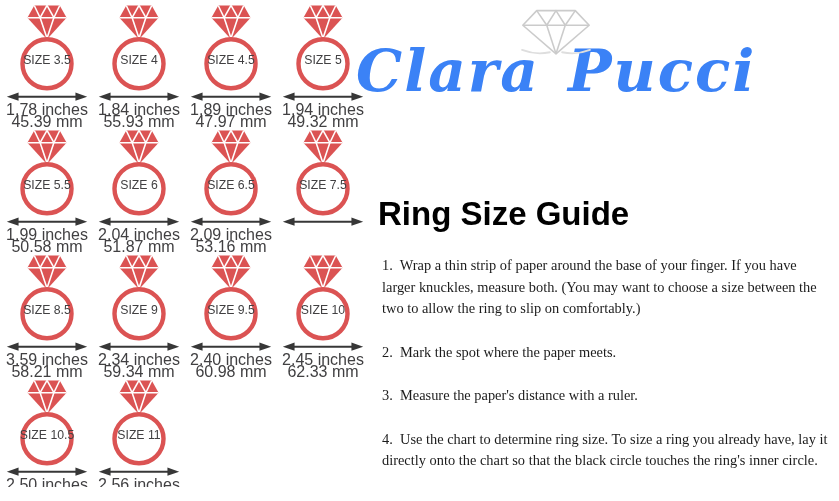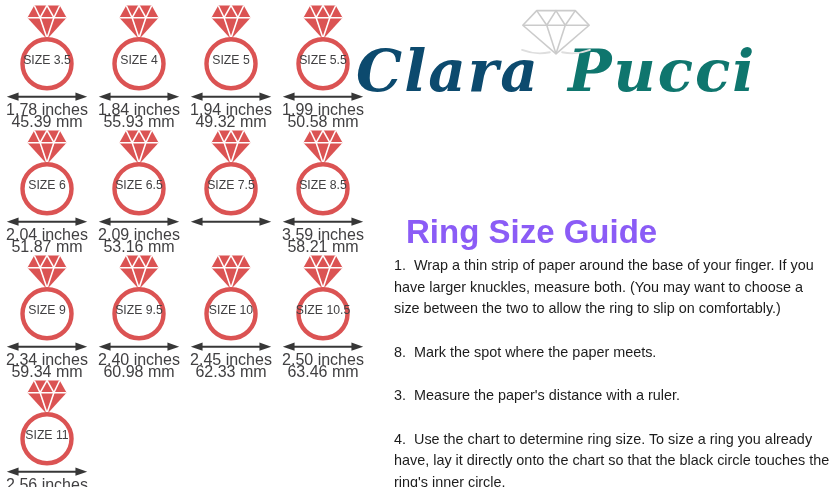--- a/index.html
+++ b/index.html
@@ -52,54 +52,54 @@
   }
   .logo-script {
     font-family: "DejaVu Serif", serif;
     font-style: italic;
     font-weight: bold;
     font-size: 58px;
     line-height: 1;
     letter-spacing: 2px;
     white-space: nowrap;
   }
-  .clara { color: #0c4a6e; }
-  .pucci { color: #0f766e; }
+  .clara { color: #3b82f6; }
+  .pucci { color: #3b82f6; }
   .logo-diamond {
     position: absolute;
     left: 160px;
     top: 0px;
     width: 80px;
     height: 54px;
   }
 
   
   .guide-title {
     position: absolute;
     left: 378px;
-    top: 213px;
+    top: 195px;
     font-size: 33px;
     font-weight: 700;
-    color: #8b5cf6;
+    color: #000000;
     letter-spacing: 0px;
     white-space: nowrap;
-    margin-left: 28px;
   }
   .guide-steps {
     position: absolute;
     left: 378px;
     top: 255px;
     width: 452px;
     font-size: 14.4px;
     line-height: 21.5px;
     color: #1c1c1c;
   }
   .guide-steps p {
-    margin: 0 0 22px 16px;
+    margin: 0 0 22px 4px;
     white-space: pre-wrap;
+    font-family: Liberation Serif, serif;
   }
 </style>
 </head>
 <body>
 
 <svg width="0" height="0" style="position:absolute" aria-hidden="true">
   <defs>
     <g id="ringshape">
 
       <g>
@@ -145,20 +145,30 @@
       <svg class="ringsvg" viewBox="0 0 92 102">
         <use href="#ringshape"></use>
         <text class="slabel" x="46" y="61" text-anchor="middle">SIZE 4</text>
       </svg>
       <div class="meas">
         <div>1.84 inches</div>
         <div>55.93 mm</div>
       </div>
     </div>
 
+    <div class="cell">
+      <svg class="ringsvg" viewBox="0 0 92 102">
+        <use href="#ringshape"></use>
+        <text class="slabel" x="46" y="61" text-anchor="middle">SIZE 4.5</text>
+      </svg>
+      <div class="meas">
+        <div>1.89 inches</div>
+        <div>47.97 mm</div>
+      </div>
+    </div>
 
     <div class="cell">
       <svg class="ringsvg" viewBox="0 0 92 102">
         <use href="#ringshape"></use>
         <text class="slabel" x="46" y="61" text-anchor="middle">SIZE 5</text>
       </svg>
       <div class="meas">
         <div>1.94 inches</div>
         <div>49.32 mm</div>
       </div>
@@ -289,18 +299,18 @@
       </g>
     </svg>
     <span class="logo-script clara">Clara</span>
     <span class="logo-script pucci">Pucci</span>
   </div>
 
   <h1 class="guide-title">Ring Size Guide</h1>
 
   <div class="guide-steps">
     <p>1.  Wrap a thin strip of paper around the base of your finger. If you have larger knuckles, measure both. (You may want to choose a size between the two to allow the ring to slip on comfortably.)</p>
-    <p>8.  Mark the spot where the paper meets.</p>
+    <p>2.  Mark the spot where the paper meets.</p>
     <p>3.  Measure the paper's distance with a ruler.</p>
     <p>4.  Use the chart to determine ring size. To size a ring you already have, lay it directly onto the chart so that the black circle touches the ring's inner circle.</p>
   </div>
 
 </div>
 
 </body></html>

